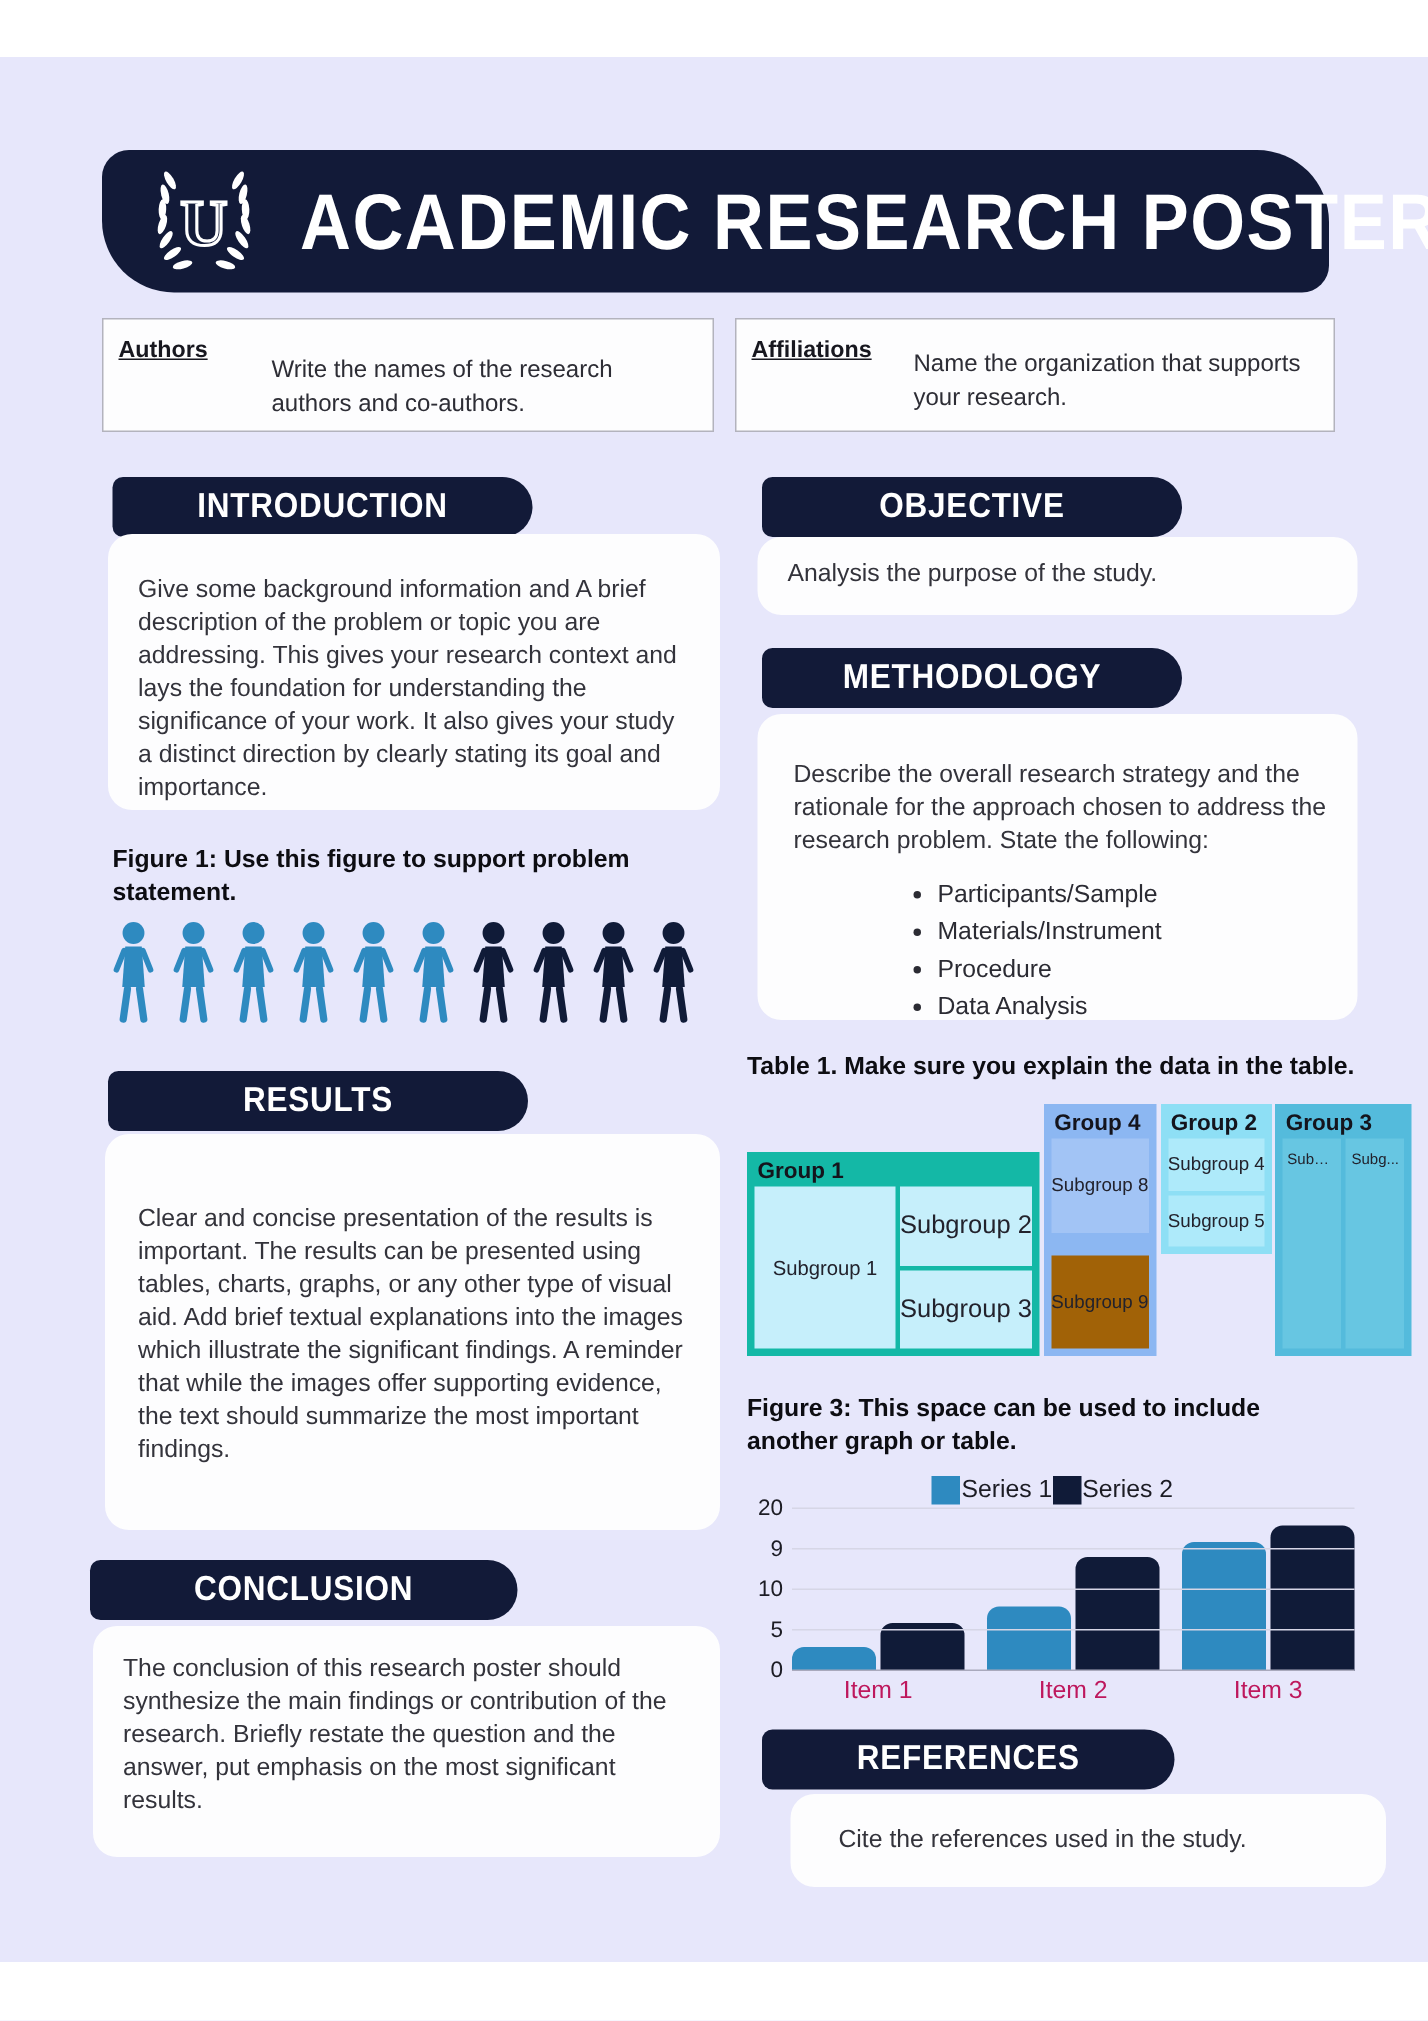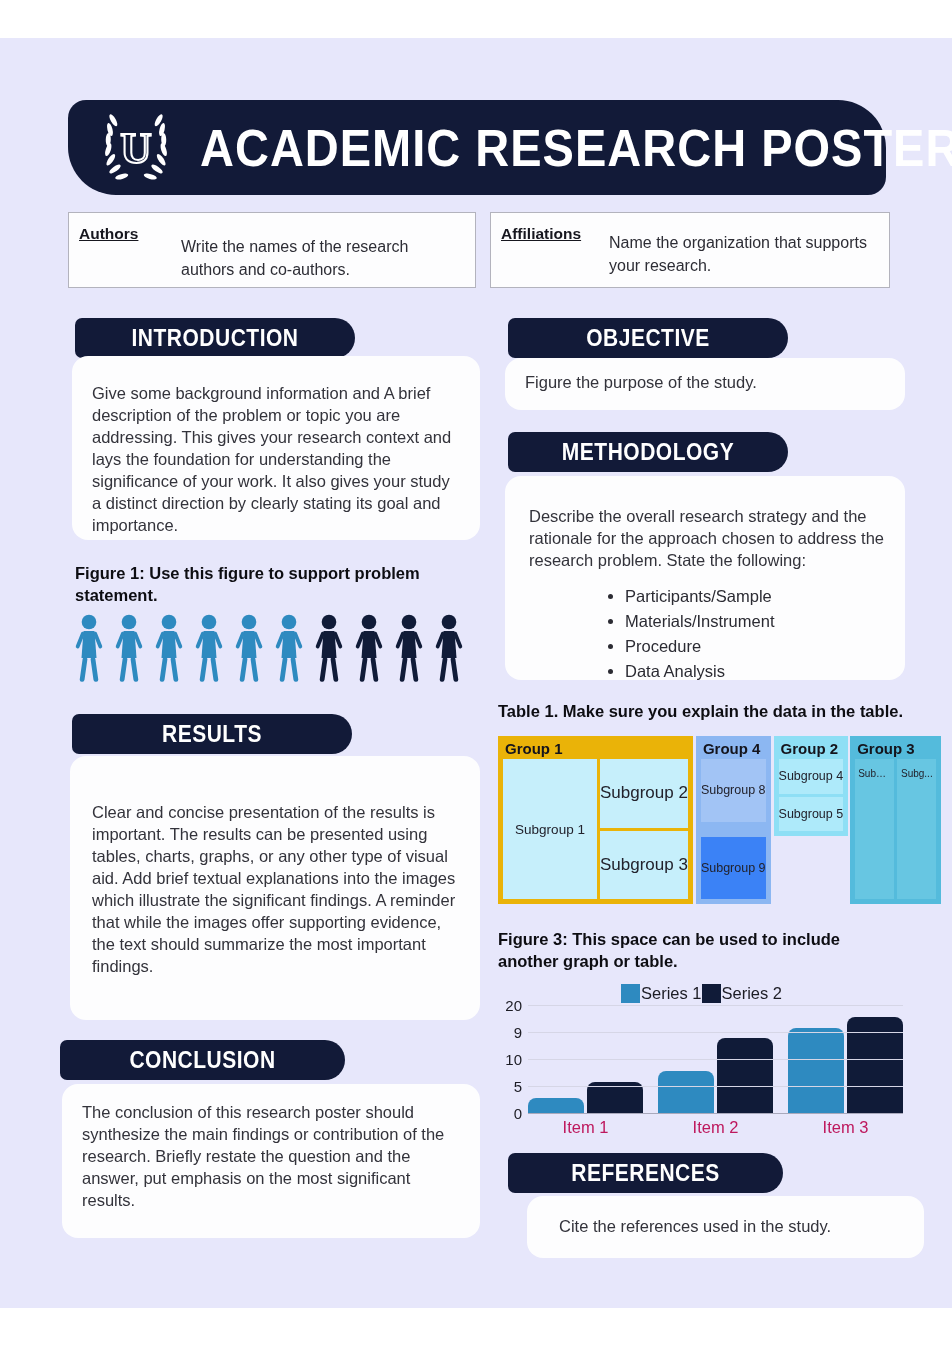--- a/index.html
+++ b/index.html
@@ -252,53 +252,53 @@
   <div class="sec-box" style="left:70px; top:756px; width:410px; height:264px; padding:46px 22px;">Clear and concise presentation of the results is important. The results can be presented using tables, charts, graphs, or any other type of visual aid. Add brief textual explanations into the images which illustrate the significant findings. A reminder that while the images offer supporting evidence, the text should summarize the most important findings.</div>
 
   <div class="sec-header" style="left:60px; top:1040px; width:285px;">
     <span>CONCLUSION</span>
   </div>
   <div class="sec-box" style="left:62px; top:1084px; width:418px; height:154px; padding:18px 20px;">The conclusion of this research poster should synthesize the main findings or contribution of the research. Briefly restate the question and the answer, put emphasis on the most significant results.</div>
 
   <div class="sec-header" style="left:508px; top:318px; width:280px;">
     <span>OBJECTIVE</span>
   </div>
-  <div class="sec-box" style="left:505px; top:358px; width:400px; height:52px; padding:14px 20px;">Figure the purpose of the study.</div>
+  <div class="sec-box" style="left:505px; top:358px; width:400px; height:52px; padding:14px 20px;">Analysis the purpose of the study.</div>
 
   <div class="sec-header" style="left:508px; top:432px; width:280px;">
     <span>METHODOLOGY</span>
   </div>
   <div class="sec-box" style="left:505px; top:476px; width:400px; height:204px; padding:30px 20px 0 24px;">
     <div>Describe the overall research strategy and the rationale for the approach chosen to address the research problem. State the following:</div>
     <ul class="meth-list" id="meth-list">
         <li>Participants/Sample</li>
         <li>Materials/Instrument</li>
         <li>Procedure</li>
         <li>Data Analysis</li>
       </ul>
   </div>
 
   <div class="caption" style="left:498px; top:700px; width:410px;">Table 1. Make sure you explain the data in the table.</div>
 
   <div class="treemap">
-    <div class="tm-group tm-g1" style="background: #eab308;">
+    <div class="tm-group tm-g1" style="background: #14b8a6; margin-top: 32px;">
       <div class="tm-title">Group 1</div>
       <div class="tm-g1-body">
         <div class="tm-cell tm-sub1" style="background: rgb(198, 239, 251);">Subgroup 1</div>
         <div class="tm-g1-right">
           <div class="tm-cell tm-sub2" style="background: rgb(198, 239, 251);">Subgroup 2</div>
           <div class="tm-cell tm-sub3" style="background: rgb(198, 239, 251);">Subgroup 3</div>
         </div>
       </div>
     </div>
     <div class="tm-group tm-g4" style="background: rgb(140, 183, 242);">
       <div class="tm-title">Group 4</div>
       <div class="tm-g4-body">
         <div class="tm-cell tm-sub89" style="background: rgb(162, 196, 245);">Subgroup 8</div>
-        <div class="tm-cell tm-sub89" style="background: #3b82f6;">Subgroup 9</div>
+        <div class="tm-cell tm-sub89" style="background: #a16207;">Subgroup 9</div>
       </div>
     </div>
     <div class="tm-rightcol">
       <div class="tm-group tm-g2" style="background: rgb(142, 223, 245);">
         <div class="tm-title">Group 2</div>
         <div class="tm-g2-body">
           <div class="tm-cell tm-sub45" style="background: rgb(174, 234, 250);">Subgroup 4</div>
           <div class="tm-cell tm-sub45" style="background: rgb(174, 234, 250);">Subgroup 5</div>
         </div>
       </div>

